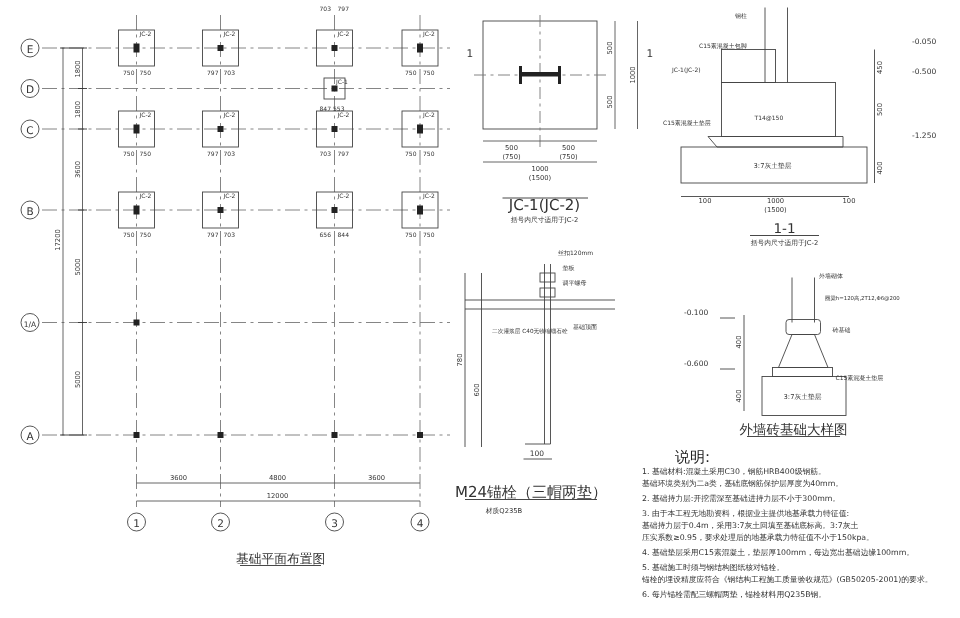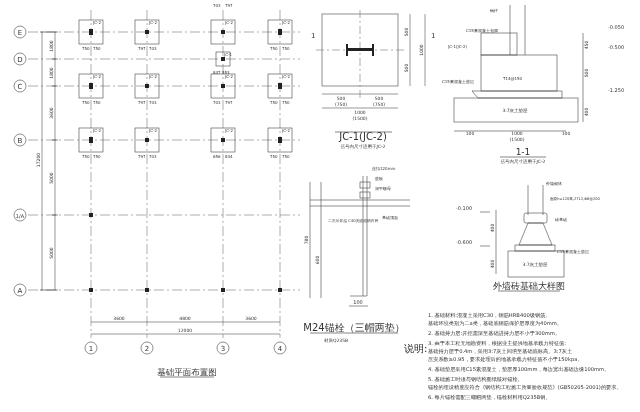--- a/index.html
+++ b/index.html
@@ -1,21 +1,21 @@
 <!DOCTYPE html>
 <html><head>
 <meta charset="utf-8">
 <style>
   html,body{margin:0;padding:0;background:#ffffff;}
   body{width:640px;height:412px;position:relative;overflow:hidden;font-family:"DejaVu Sans",sans-serif;color:#222;}
   svg{position:absolute;left:0;top:0;}
   .t{font-family:"DejaVu Sans",sans-serif;fill:#333;}
   .tc{font-family:"DejaVu Sans",sans-serif;fill:#333;text-anchor:middle;}
   .note{position:absolute;font-size:5.2px;line-height:7.6px;color:#333;white-space:nowrap;}
-  .note-title{position:absolute;left:404px;top:298px;font-size:10px;color:#222;margin-top:44px;}
+  .note-title{position:absolute;left:450px;top:298px;font-size:10px;color:#222;}
 </style>
 </head>
 <body>
 
 <svg width="640" height="412" viewBox="0 0 640 412">
   <g stroke="#555" stroke-width="0.6" fill="none">
 
     <g stroke-dasharray="10,3,2,3" stroke="#777">
       <line x1="28" y1="32" x2="300" y2="32"></line>
       <line x1="28" y1="59" x2="300" y2="59"></line>

